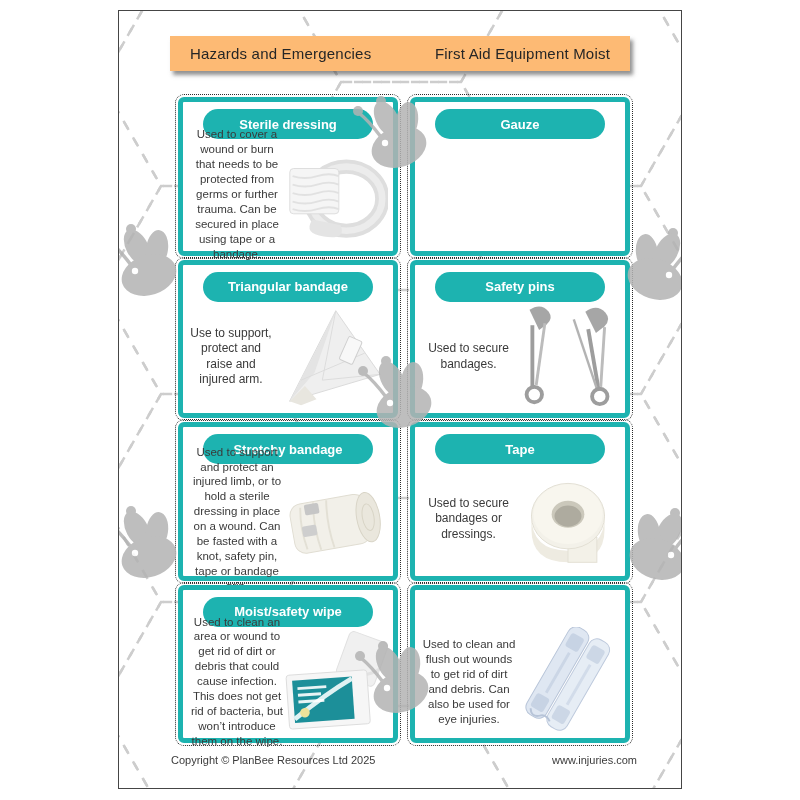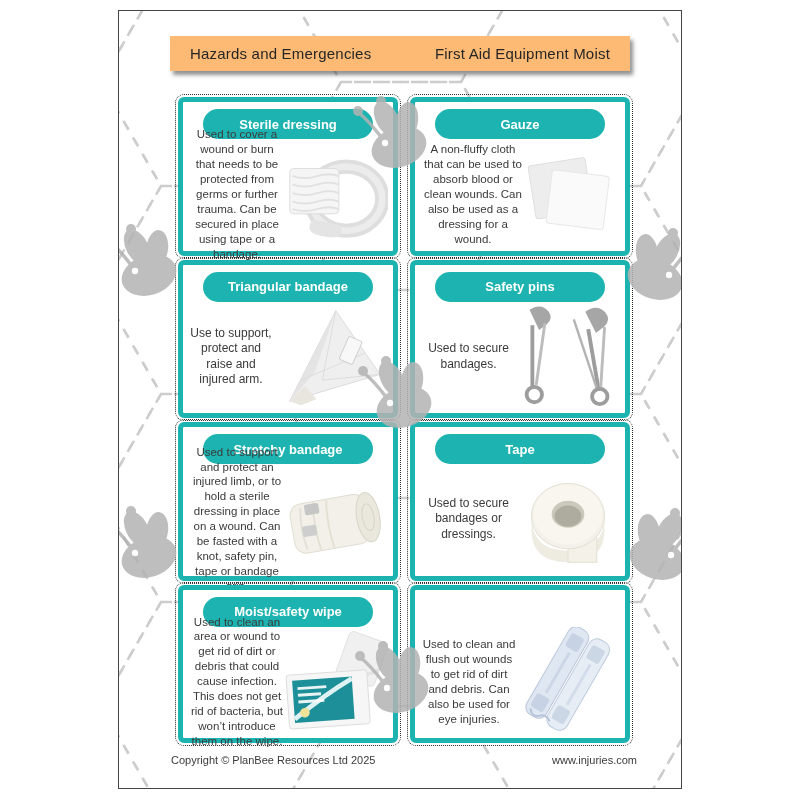--- a/index.html
+++ b/index.html
@@ -113,29 +113,20 @@
               <path d="M9 34 q13 4 26 0 t23 0 M9 43 q13 4 26 0 t23 0 M9 52 q13 4 26 0 t23 0 M9 61 q13 4 26 0 t23 0 M9 69 q13 4 26 0 t23 0" stroke="#e1e1e1" fill="none" stroke-width="2"></path>
             </svg>
           </div>
         </div>
       </div>
 
       <div class="card c2">
         <div class="pill">
           <span>Gauze</span>
         </div>
-        <div class="card-body">
-          <div class="desc">A non-fluffy cloth that can be used to absorb blood or clean wounds. Can also be used as a dressing for a wound.</div>
-          <div class="imgbox">
-            <svg width="96" height="92" viewBox="0 0 100 96">
-              <rect x="8" y="14" width="60" height="56" rx="3" fill="#ededed" stroke="#dfdfdf" transform="rotate(-9 38 42)"></rect>
-              <rect x="26" y="26" width="60" height="56" rx="3" fill="#fafafa" stroke="#e7e7e7" transform="rotate(7 56 54)"></rect>
-            </svg>
-          </div>
-        </div>
       </div>
 
       <div class="card c3">
         <div class="pill">
           <span>Triangular bandage</span>
         </div>
         <div class="card-body">
           <div class="desc">Use to support, protect and raise and injured arm.</div>
           <div class="imgbox">
             <svg width="116" height="104" viewBox="0 0 120 108">

